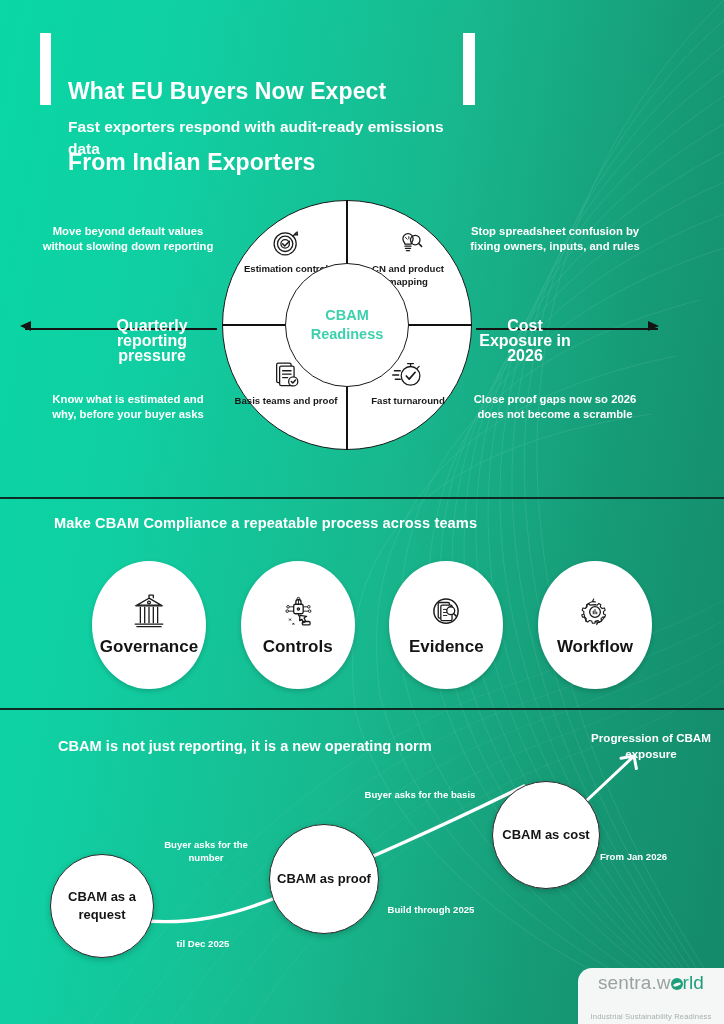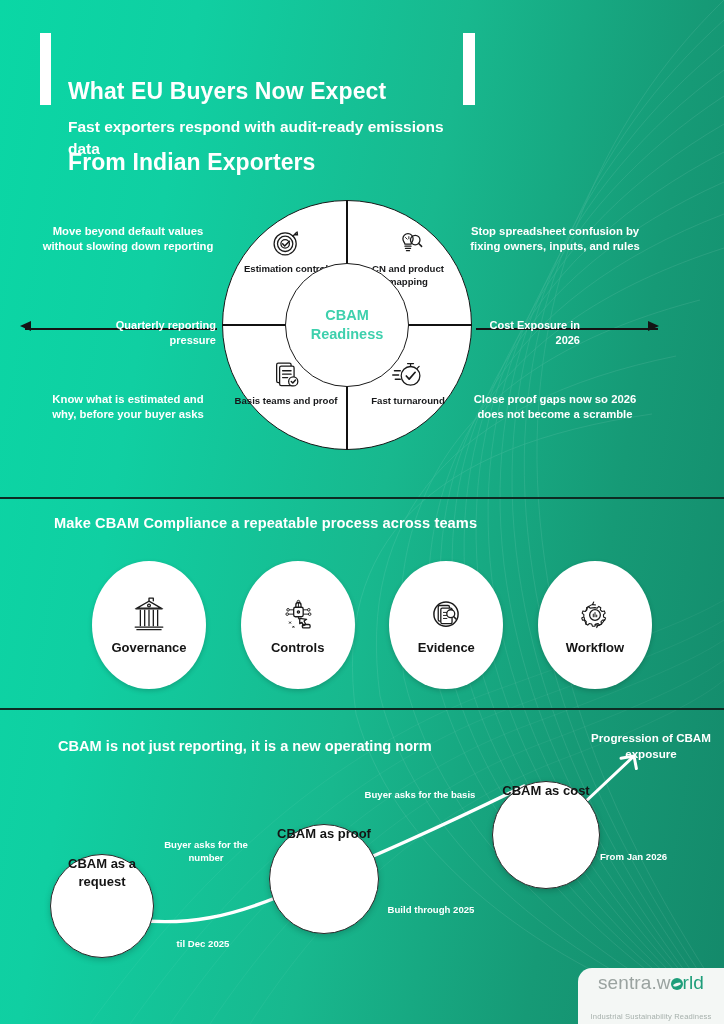--- a/index.html
+++ b/index.html
@@ -148,24 +148,24 @@
     text-align: center;
   }
   #note-tl { left: 40px;  top: 224px; width: 176px; }
   #note-bl { left: 40px;  top: 392px; width: 176px; }
   #note-tr { left: 462px; top: 224px; width: 186px; }
   #note-br { left: 462px; top: 392px; width: 186px; }
 
   .axis-label {
     position: absolute;
     color: #ffffff;
-    font-size: 11px;
+    font-size: 16px;
     font-weight: bold;
     line-height: 15px;
-    text-align: right;
+    text-align: center;
   }
   #axis-left  { left: 88px;  top: 318px; width: 128px; }
   #axis-right { left: 470px; top: 318px; width: 110px; }
 
   .axis-line {
     position: absolute;
     height: 1.7px;
     background: #141414;
     top: 328px;
   }
@@ -213,21 +213,21 @@
     box-shadow: 0 2px 5px rgba(0,0,0,.18);
     display: flex;
     flex-direction: column;
     align-items: center;
     justify-content: center;
     gap: 6px;
   }
   .pillar .p-icon { width: 38px; height: 38px; }
   .pillar .p-label {
     color: #141414;
-    font-size: 13px;
+    font-size: 17px;
     font-weight: bold;
   }
 
   
   #section-progression {
     position: absolute;
     left: 4px; top: 710px;
     width: 724px; height: 314px;
   }
   #progression-heading {
@@ -243,20 +243,21 @@
     width: 724px; height: 314px;
   }
 
   .stage {
     position: absolute;
     border-radius: 50%;
     background: #ffffff;
     border: 1.4px solid #2a2a2a;
     box-shadow: 0 2px 6px rgba(0,0,0,.2);
     display: flex;
+    align-items: center;
     justify-content: center;
     text-align: center;
   }
   .stage span {
     color: #141414;
     font-size: 13px;
     font-weight: bold;
     line-height: 18px;
     padding: 0 6px;
   }

